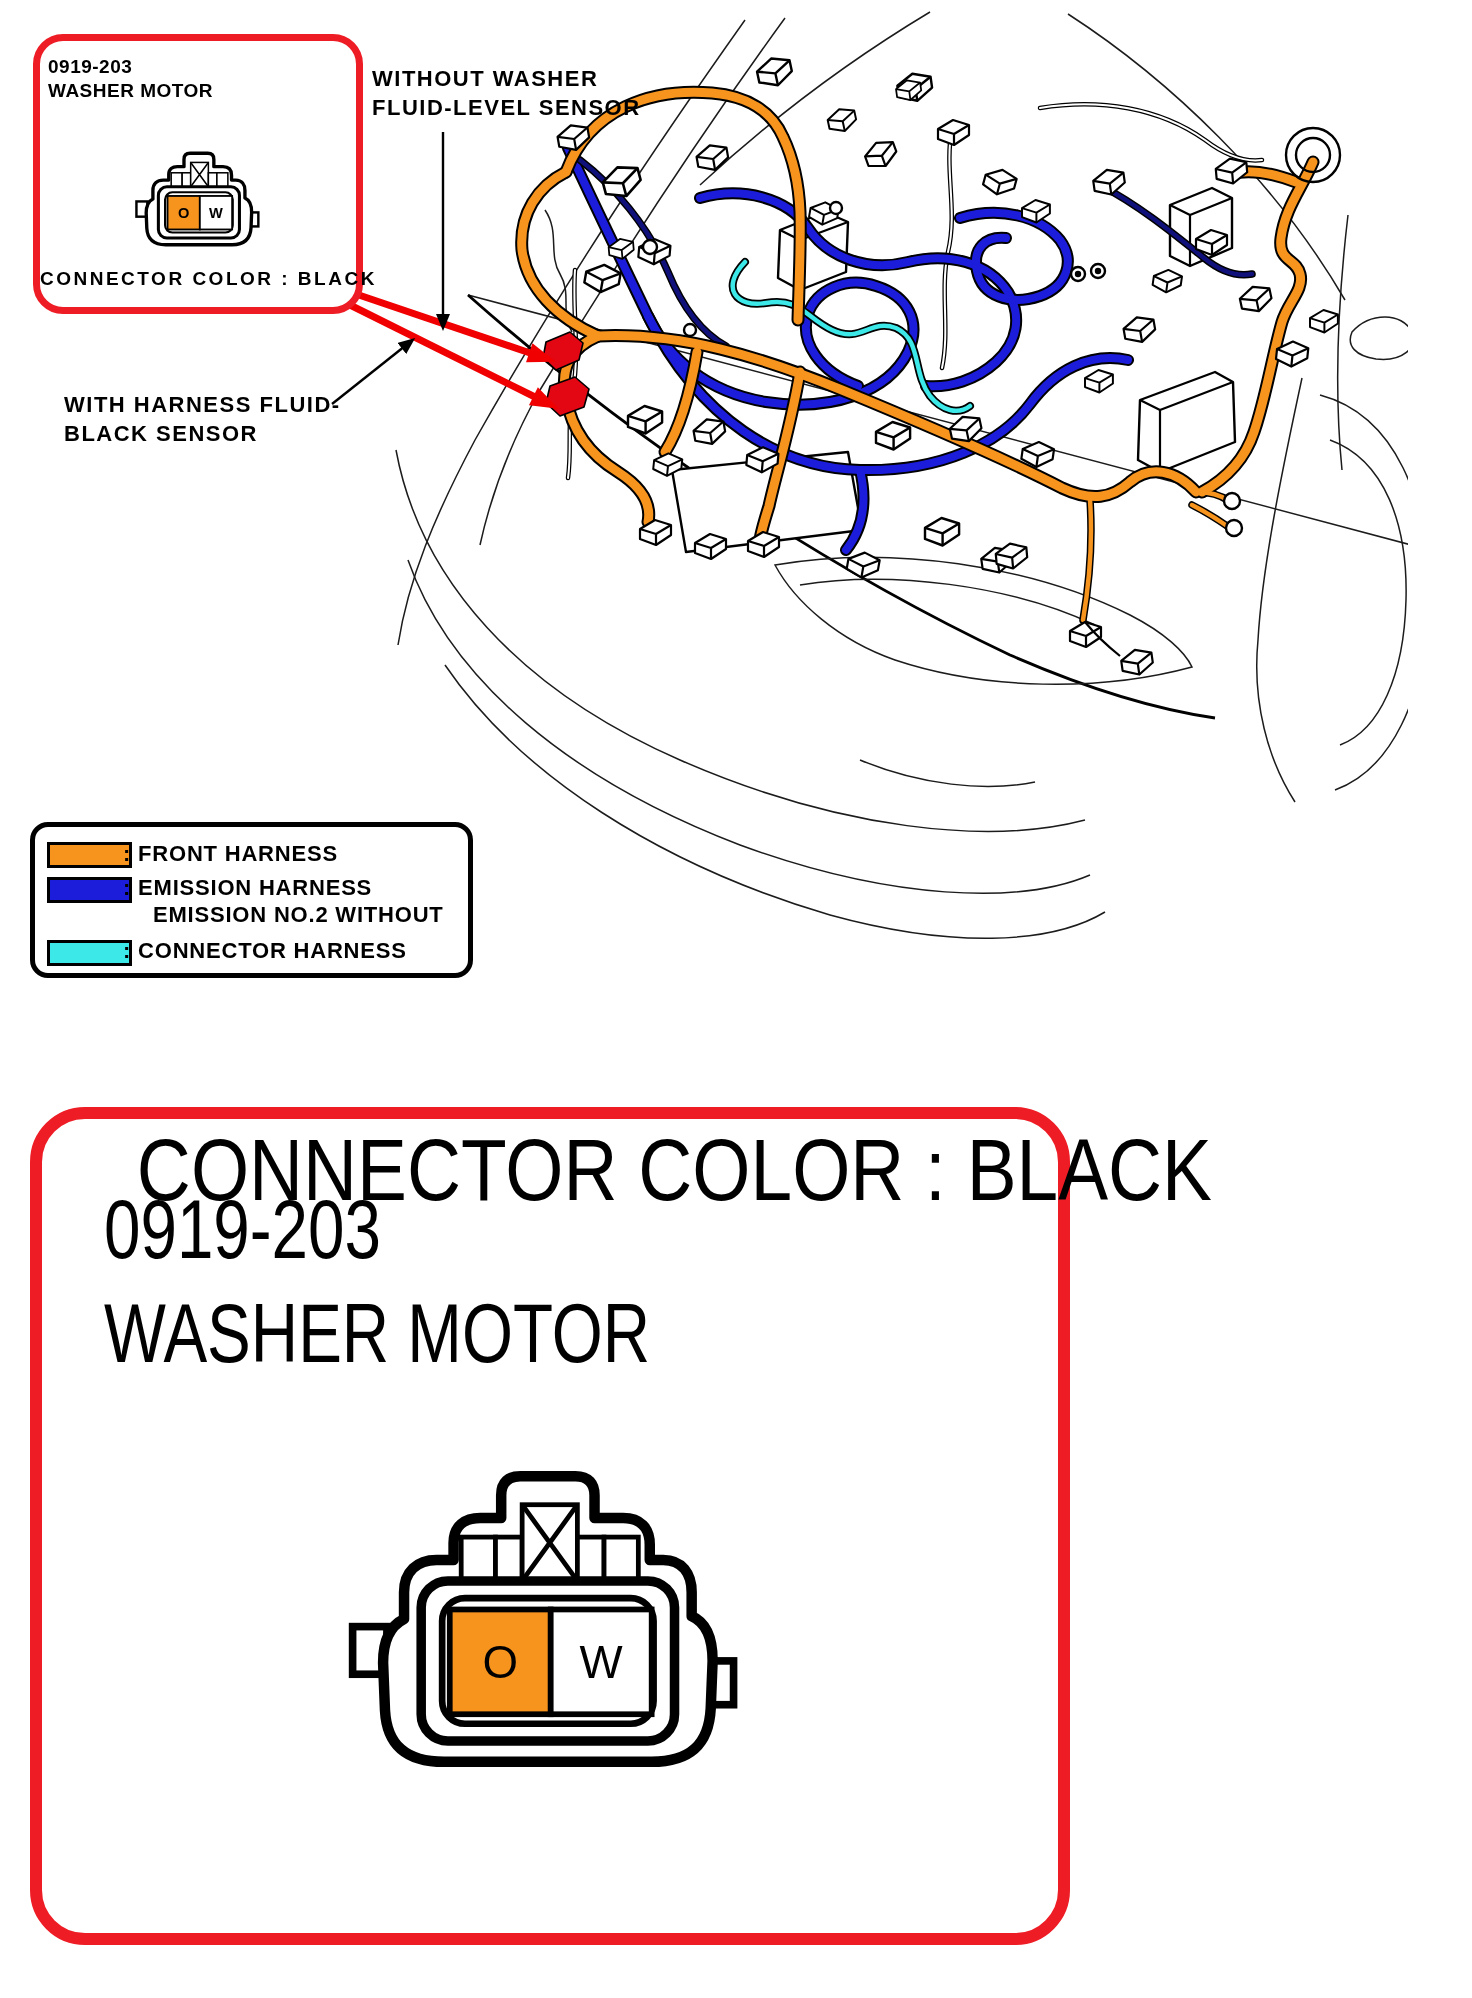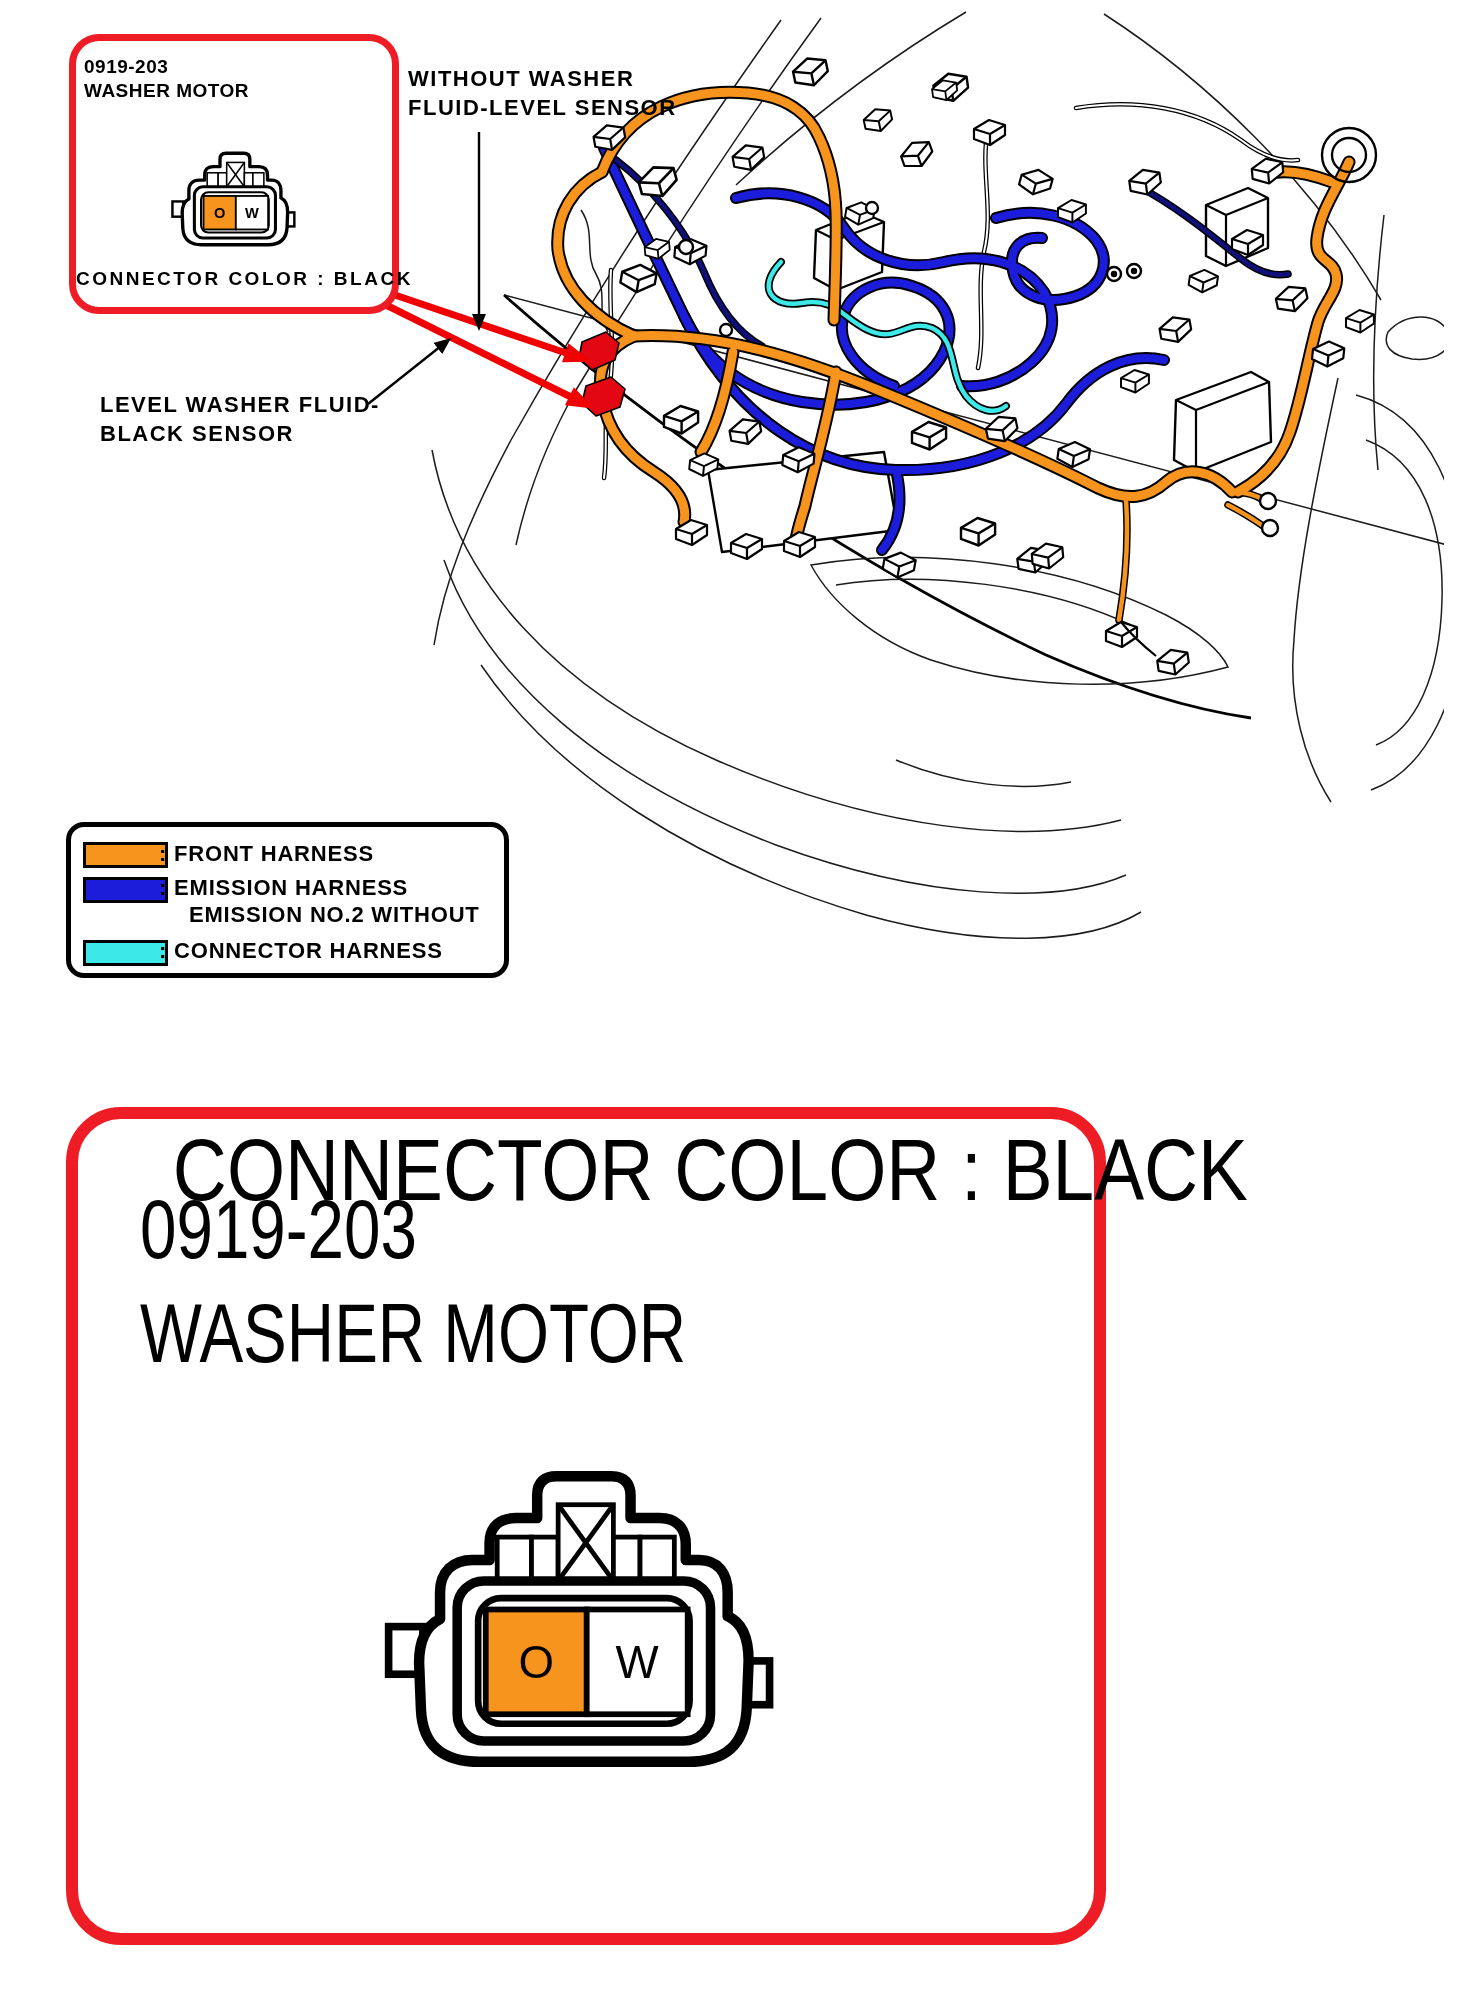--- a/index.html
+++ b/index.html
@@ -1,17 +1,17 @@
 <!DOCTYPE html>
 <html><head>
 <meta charset="utf-8">
 <style>
   html,body{margin:0;padding:0;background:#fff;}
   body{font-family:"Liberation Sans","DejaVu Sans",sans-serif;}
-  .page{position:relative;width:1408px;height:1998px;background:#fff;overflow:hidden;margin-left:36px;}
+  .page{position:relative;width:1408px;height:1998px;background:#fff;overflow:hidden;}
   .abs{position:absolute;}
   
   .scene{position:absolute;left:0;top:0;}
   .cl{fill:none;stroke:#1c1c1c;stroke-width:1.5;}
   .cl2{fill:none;stroke:#000;stroke-width:2.8;}
   .ko,.kb,.kn,.kc,.ko2,.kw{fill:none;stroke:#000;stroke-linecap:round;stroke-linejoin:round;}
   .o,.b,.n,.c,.o2,.w{fill:none;stroke-linecap:round;stroke-linejoin:round;}
   .ko{stroke-width:13;} .o{stroke:#F7941E;stroke-width:9;}
   .ko2{stroke-width:7.5;} .o2{stroke:#F7941E;stroke-width:4.5;}
   .kb{stroke-width:12;} .b{stroke:#1C1CDB;stroke-width:8;}
@@ -290,21 +290,21 @@
       <text class="term" x="269" y="232">W</text>
     </svg>
     <div class="abs ccolor">CONNECTOR COLOR : BLACK</div>
   </div>
 
   <div class="lbl lbl-without">
     <div>WITHOUT WASHER</div>
     <div>FLUID-LEVEL SENSOR</div>
   </div>
   <div class="lbl lbl-with">
-    <div>LEVEL WASHER FLUID-</div>
+    <div>WITH HARNESS FLUID-</div>
     <div>BLACK SENSOR</div>
   </div>
 
   <div class="abs legend">
     <svg class="sw" style="top:15px" width="85" height="26">
       <rect x="1.5" y="1.5" width="82" height="23" stroke="#000" stroke-width="3" fill="#F7941E"></rect>
     </svg>
     <div class="ltxt" style="top:14px">: FRONT HARNESS</div>
     <svg class="sw" style="top:50px" width="85" height="26">
       <rect x="1.5" y="1.5" width="82" height="23" stroke="#000" stroke-width="3" fill="#1C1CDB"></rect>

